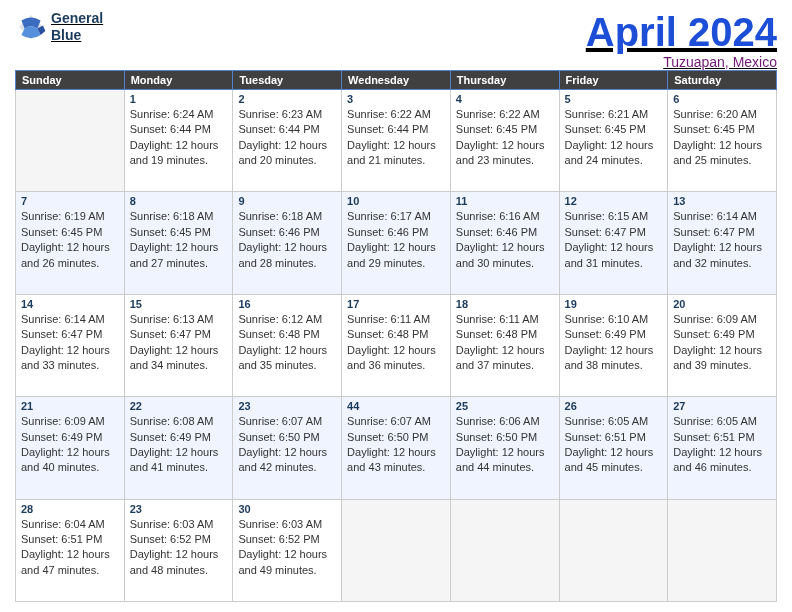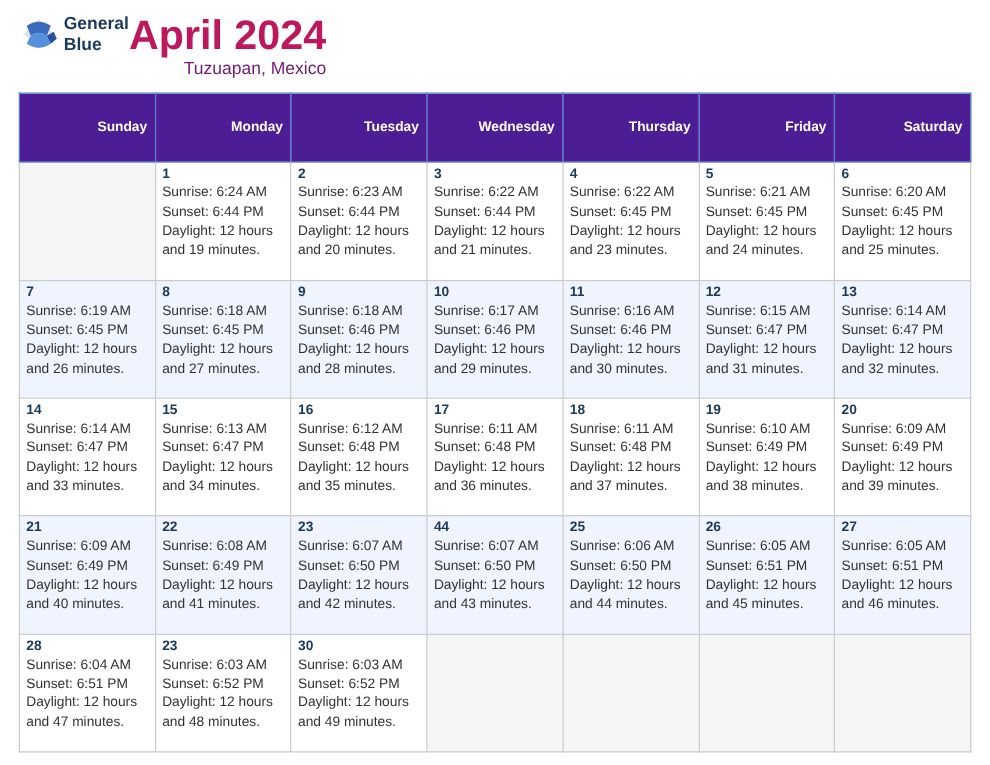--- a/index.html
+++ b/index.html
@@ -12,66 +12,67 @@
     }
     .page {
       width: 792px;
       height: 612px;
       padding: 10px 15px;
       display: flex;
       flex-direction: column;
     }
     .header {
       display: flex;
-      justify-content: flex-start;
+      justify-content: space-between;
       align-items: flex-start;
-      margin-bottom: 12px;
+      margin-bottom: 0;
+      text-decoration: underline;
     }
     .logo {
       display: flex;
       align-items: center;
       gap: 4px;
     }
     .logo-text {
       font-size: 14px;
       font-weight: bold;
       color: #1a3a5c;
       line-height: 1.2;
     }
     .logo-icon {
       width: 32px;
       height: 32px;
     }
     .title-block {
       text-align: right;
     }
     .month-title {
-      font-size: 33px;
-      font-weight: bold;
-      color: #be185d;
+      font-size: 40px;
+      font-weight: bold;
+      color: #1d4ed8;
       line-height: 1.1;
     }
     .subtitle {
       font-size: 14px;
       color: #701a75;
     }
     .calendar {
       flex: 1;
       border: 1px solid #ccc;
       border-collapse: collapse;
       width: 100%;
       table-layout: fixed;
     }
     .calendar th {
-      background: #4c1d95;
+      background: #404040;
       color: #fff;
       font-size: 11px;
       font-weight: bold;
-      text-align: right;
-      padding: 21px 6px;
+      text-align: left;
+      padding: 3px 6px;
       border: 1px solid #5580cc;
     }
     .calendar td {
       border: 1px solid #ccc;
       vertical-align: top;
       padding: 3px 5px;
       font-size: 9px;
       color: #333;
       background: #fff;
       height: 82px;

